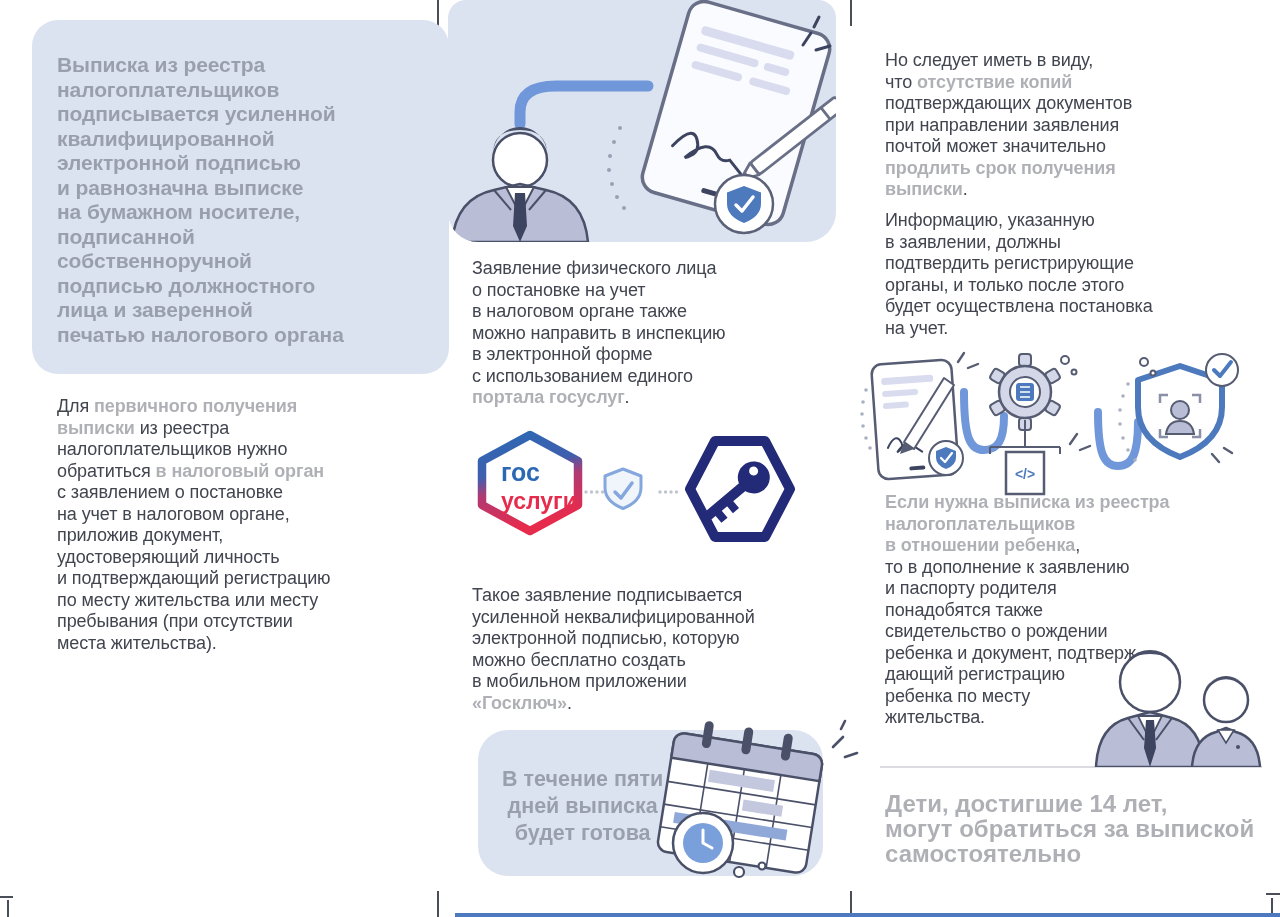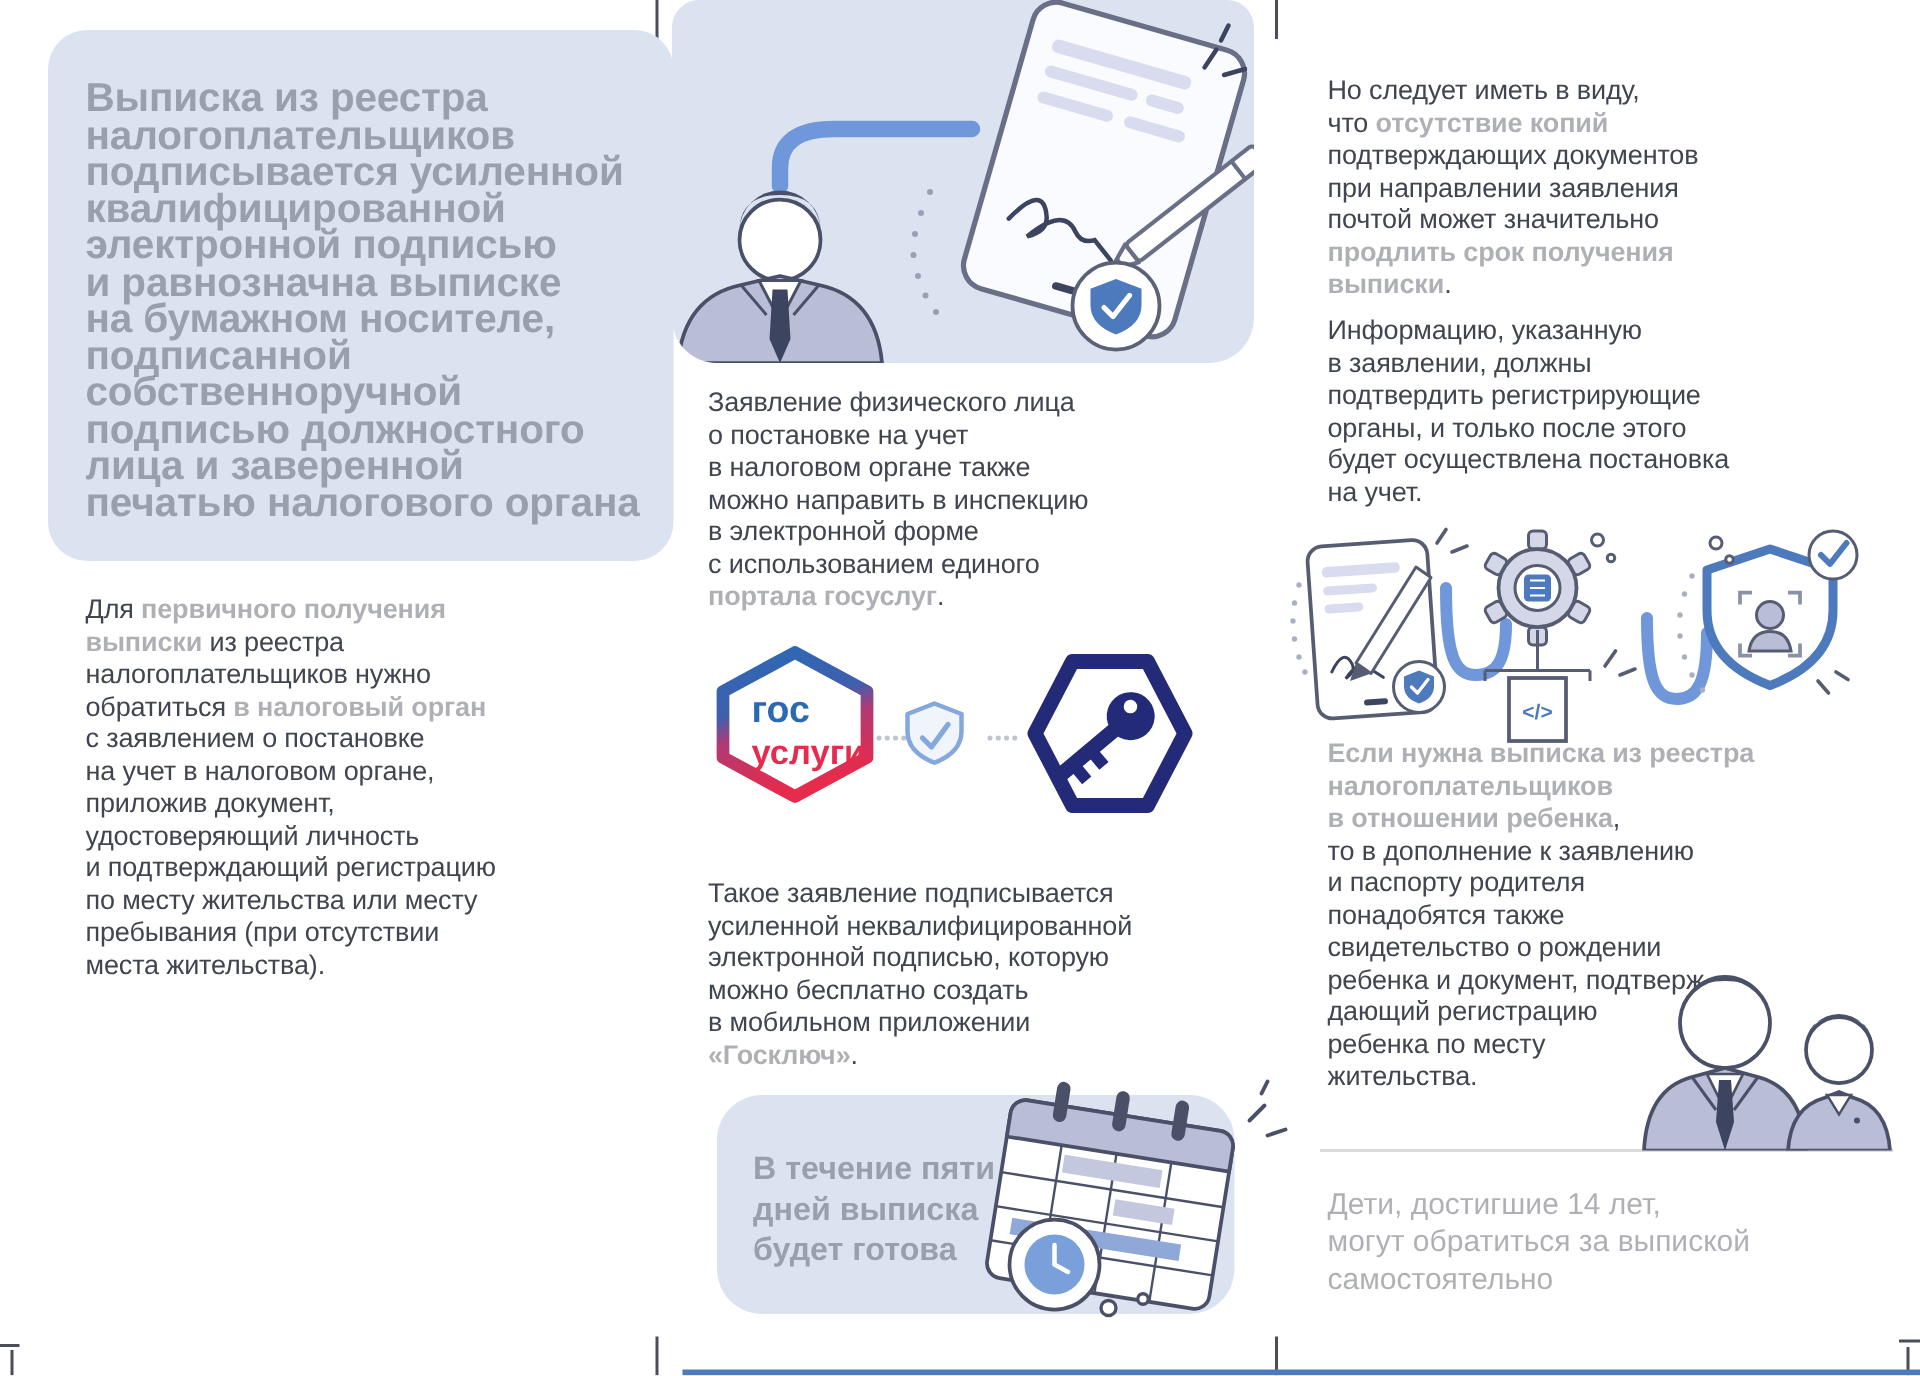--- a/index.html
+++ b/index.html
@@ -2,25 +2,25 @@
 <html><head>
 <meta charset="utf-8">
 <style>
   html,body{margin:0;padding:0;background:#fff;}
   #page{position:relative;width:1280px;height:917px;background:#fff;overflow:hidden;
         font-family:"Liberation Sans","DejaVu Sans",sans-serif;color:var(--text,#3c404b);}
   .abs{position:absolute;}
   .panel{background:var(--panel,#dbe3f0);}
   .para{font-size:18px;line-height:21.5px;white-space:pre-line;letter-spacing:-0.1px;}
   .para .b{font-weight:700;color:var(--text-strong,#343845);margin-top:27px;}
-  .headline{font-size:27px;line-height:24.5px;font-weight:700;white-space:pre-line;
+  .headline{font-size:21px;line-height:24.5px;font-weight:700;white-space:pre-line;
             color:var(--text-strong,#343845);letter-spacing:-0.1px;}
   .timeline{font-size:21.5px;line-height:27px;font-weight:700;white-space:pre-line;
-            color:var(--text-strong,#343845);}
-  .bold-para{font-size:20px;line-height:25px;font-weight:400;white-space:pre-line;
+            color:var(--text-strong,#343845);text-align:center;}
+  .bold-para{font-size:24px;line-height:25px;font-weight:700;white-space:pre-line;
              color:var(--text-strong,#343845);}
   .fold{background:#4a4e58;}
   .divider{background:#dcdce0;}
   svg{display:block;}
   svg text{font-family:"Liberation Sans","DejaVu Sans",sans-serif;}
 </style>
 </head>
 <body>
 
 <div id="page" style="--text: #41454f; --text-strong: #34384365; --accent: #6d95d8; --panel: #dbe3f0; --connector-blue: #6f97d9; --shield-blue: #4d79bd; --gosuslugi-blue: #2b69b4; --gosuslugi-red: #e62b4c; --goskey-navy: #232a77; --illustration-fill: #b9bed6; --illustration-outline: #4a5068; --bottom-bar-blue: #4d7abe;">

